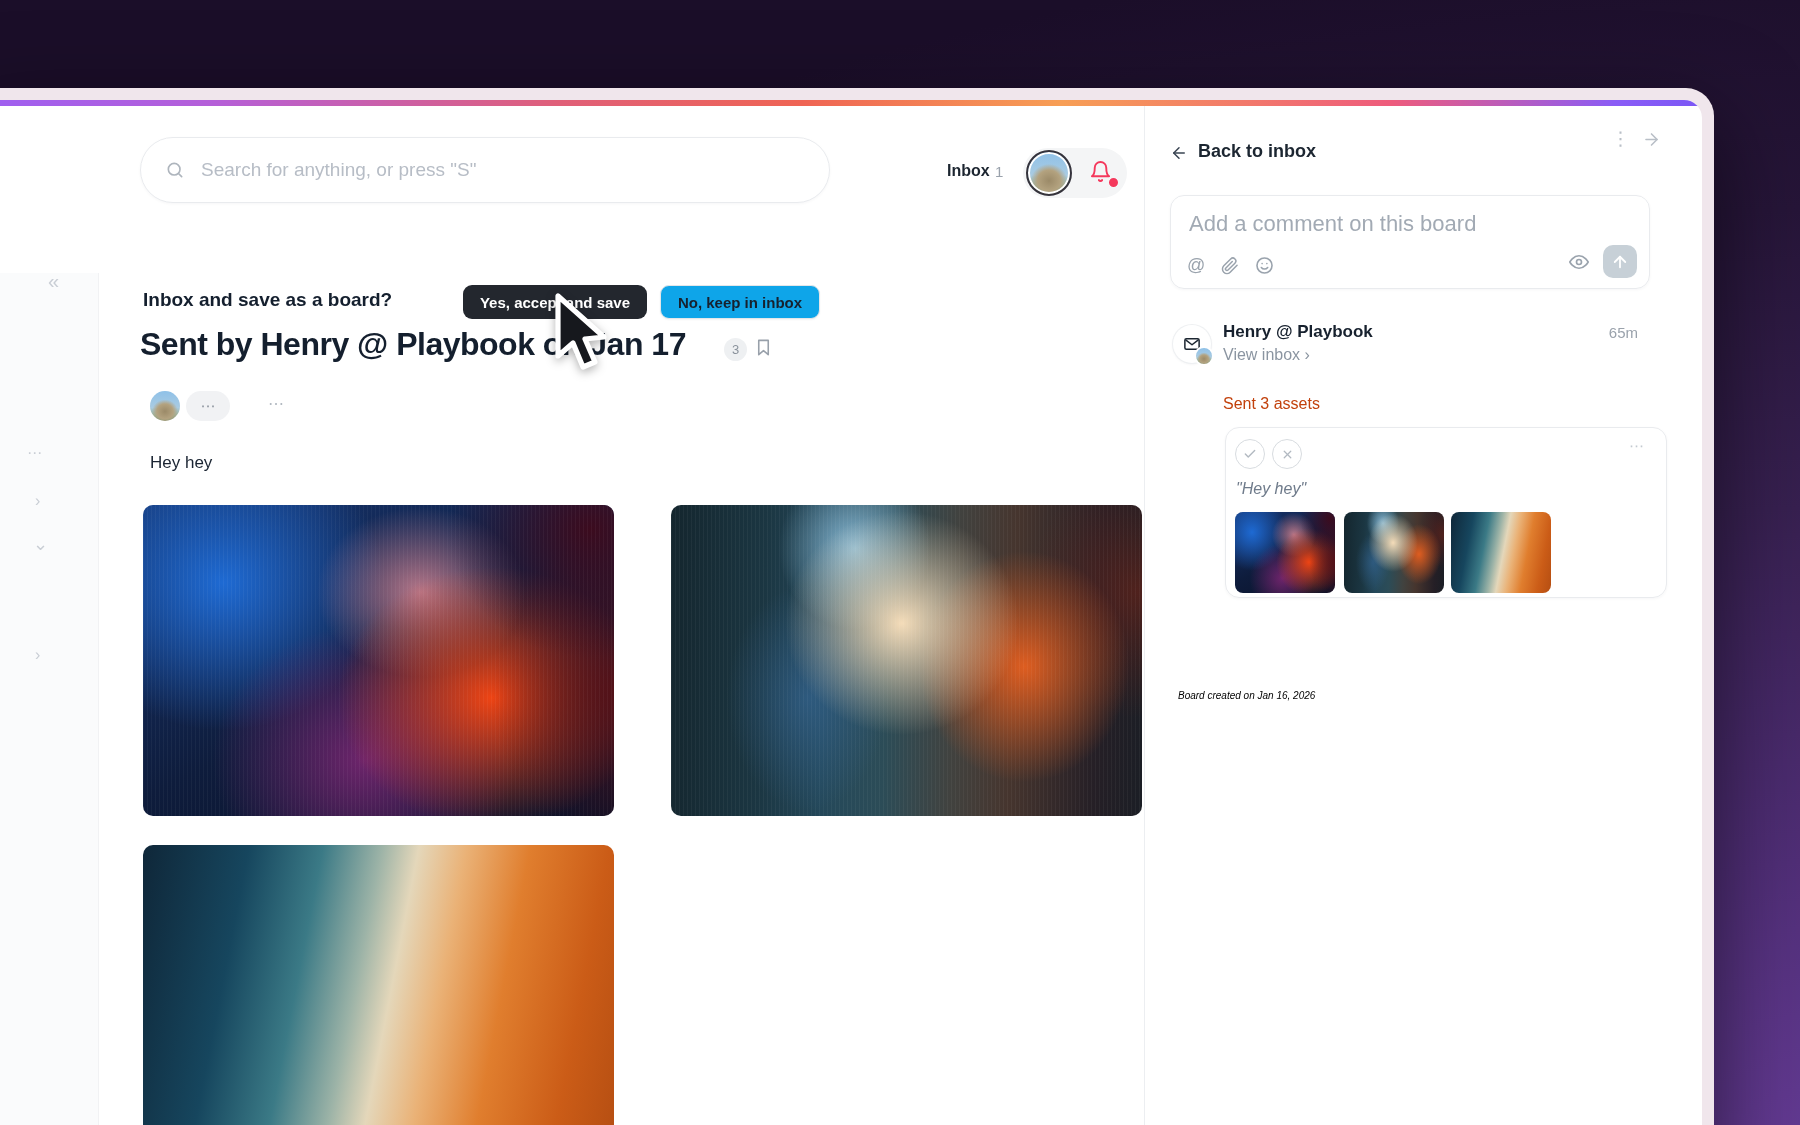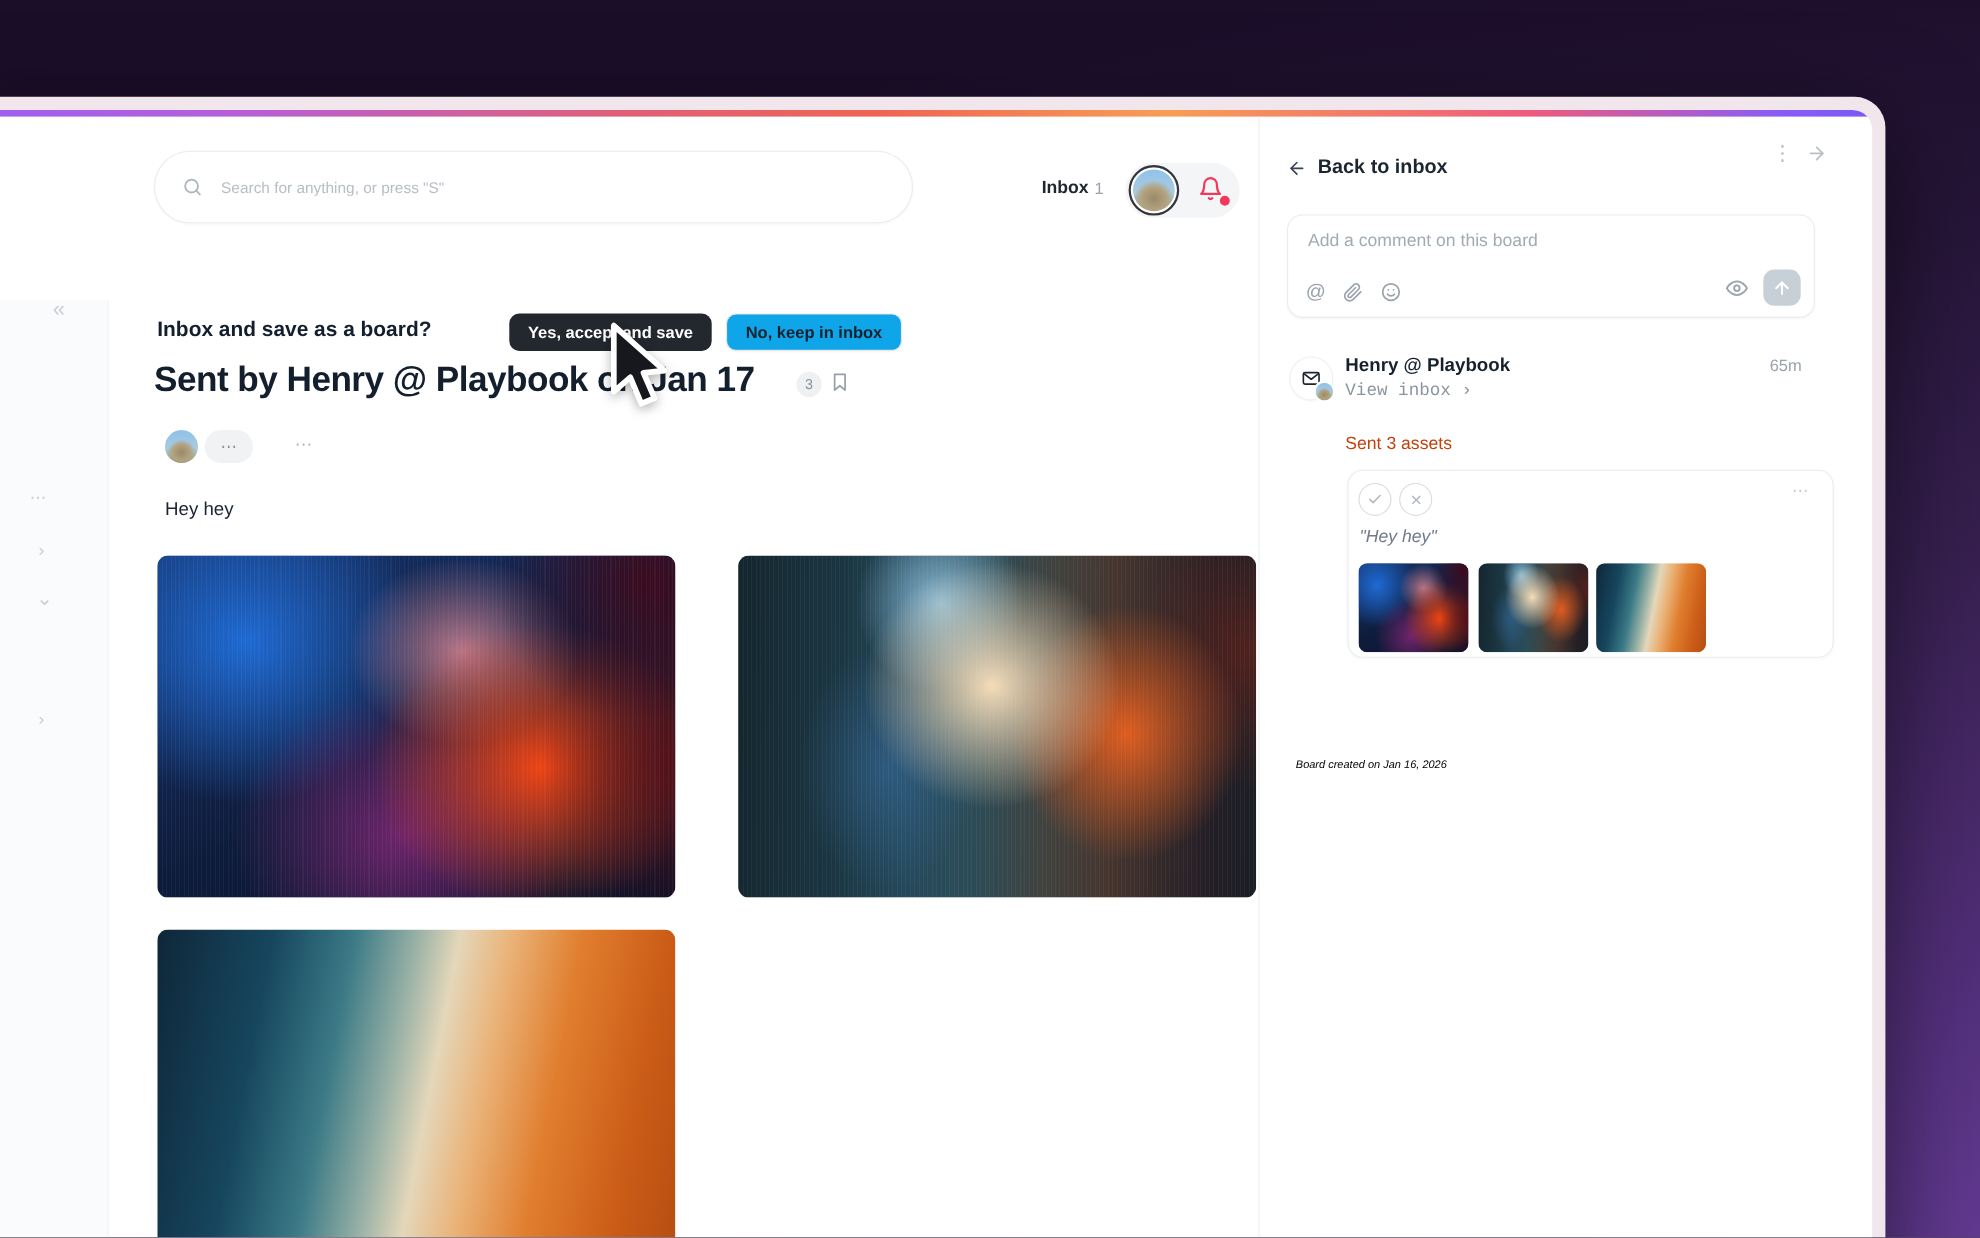--- a/index.html
+++ b/index.html
@@ -10,21 +10,21 @@
   .frame{position:absolute;left:-40px;top:88px;width:1754px;height:1100px;
          background:#f0e6ec;border-radius:28px;box-shadow:0 30px 90px rgba(0,0,0,.55);}
   .window{position:absolute;left:-28px;top:100px;width:1730px;height:1025px;
           background:#ffffff;border-radius:18px 18px 0 0;overflow:hidden;}
   .accent{position:absolute;left:0;top:0;width:100%;height:6px;
           background:linear-gradient(90deg,#9d5ff2 0%,#b55fd8 14%,#e05f78 34%,#ef6454 48%,#f79e55 63%,#ee5b7c 82%,#8a5cf6 95%,#7b57f5 100%);}
   
   .searchbar{position:absolute;left:168px;top:37px;width:690px;height:66px;border:1px solid #e9ebee;
              border-radius:34px;display:flex;align-items:center;gap:14px;padding:0 24px;box-sizing:border-box;
              box-shadow:0 1px 3px rgba(20,30,45,.04);background:#fff;}
-  .searchbar input{border:none;outline:none;flex:1;font-size:14px;color:#33404f;font-family:inherit;background:transparent;}
+  .searchbar input{border:none;outline:none;flex:1;font-size:19px;color:#33404f;font-family:inherit;background:transparent;}
   .searchbar input::placeholder{color:#b7bdc6;}
   .icon{color:#aeb5bd;display:inline-flex;}
   .inbox-label{position:absolute;left:975px;top:62px;font-size:16px;font-weight:bold;color:#1c2530;}
   .inbox-count{position:absolute;left:1023px;top:63px;font-size:15px;color:#9aa2ac;}
   .user-pill{position:absolute;left:1051px;top:48px;width:104px;height:50px;background:#f4f5f6;border-radius:26px;}
   .avatar{border-radius:50%;background:
           radial-gradient(60% 55% at 50% 68%, #9b8a68 0%, #b3a27f 45%, rgba(179,162,127,0) 72%),
           linear-gradient(180deg,#8fc1e8 0%,#a9cbe2 55%,#9db39a 80%,#7c8f6e 100%);}
   .avatar.main{position:absolute;left:3px;top:2px;width:42px;height:42px;border:2px solid #35333c;box-shadow:0 0 0 2px #fff inset;}
   .bell{position:absolute;left:66px;top:12px;color:#f4385c;}
@@ -71,32 +71,32 @@
       linear-gradient(101deg,#0f2739 0%,#16465e 20%,#3b7a86 34%,#9cb3a7 45%,#e4d7ba 52%,#eab277 61%,#e07e2e 73%,#cb5c17 88%,#b54e12 100%);}
   .scan::after{content:"";position:absolute;inset:0;background:repeating-linear-gradient(90deg,rgba(255,255,255,.045) 0 1px,transparent 1px 4px);}
   
   .panel-divider{position:absolute;left:1172px;top:6px;width:1px;height:1019px;background:#eceef1;}
   .back-row{position:absolute;left:1198px;top:41px;display:flex;align-items:flex-end;gap:10px;color:#2a3442;}
   .back-label{font-size:18px;font-weight:bold;color:#1c2631;}
   .panel-kebab{position:absolute;left:1633px;top:26px;color:#b9bfc7;font-size:19px;background:none;border:none;}
   .panel-arrow{position:absolute;left:1664px;top:29px;color:#b9bfc7;background:none;border:none;}
   .comment-box{position:absolute;left:1198px;top:95px;width:480px;height:94px;border:1px solid #e9ebee;border-radius:14px;
                box-shadow:0 1px 3px rgba(20,30,45,.04);box-sizing:border-box;padding:14px 16px;}
-  .comment-box input{width:100%;border:none;outline:none;font-size:16px;font-family:inherit;color:#33404f;background:transparent;}
+  .comment-box input{width:100%;border:none;outline:none;font-size:22px;font-family:inherit;color:#33404f;background:transparent;}
   .comment-box input::placeholder{color:#a2aab4;}
   .cb-icons{position:absolute;left:16px;bottom:12px;display:flex;gap:16px;color:#9aa3ad;align-items:center;}
   .cb-at{font-size:18px;color:#9aa3ad;}
   .cb-right{position:absolute;right:12px;bottom:10px;display:flex;gap:14px;align-items:center;color:#9aa3ad;}
   .send-btn{width:34px;height:33px;border-radius:10px;background:#c7d0d7;border:none;color:#fff;display:flex;align-items:center;justify-content:center;}
   .notif-avatar{position:absolute;left:1201px;top:225px;width:38px;height:38px;border-radius:50%;background:#fff;
                 box-shadow:0 0 0 1px #eef0f2, 0 1px 3px rgba(20,30,45,.08);display:flex;align-items:center;justify-content:center;color:#1c2631;}
   .notif-avatar .mini{position:absolute;right:-3px;bottom:-3px;width:17px;height:17px;border:2px solid #fff;}
   .notif-name{position:absolute;left:1251px;top:222px;font-size:17px;font-weight:bold;color:#17212e;}
   .notif-time{position:absolute;left:1626px;top:224px;width:40px;text-align:right;font-size:15px;color:#9aa2ac;}
-  .notif-view{position:absolute;left:1251px;top:246px;font-size:16px;color:#8b95a1;text-decoration:none;font-family:Liberation Mono, monospace;}
+  .notif-view{position:absolute;left:1251px;top:246px;font-size:16px;color:#8b95a1;text-decoration:none;}
   .notif-summary{position:absolute;left:1251px;top:295px;font-size:16px;color:#c2410c;}
   .notif-card{position:absolute;left:1253px;top:327px;width:442px;height:171px;border:1px solid #e9ebee;border-radius:14px;
               box-shadow:0 1px 3px rgba(20,30,45,.04);box-sizing:border-box;}
   .circle-btn{position:absolute;top:11px;width:30px;height:30px;border-radius:50%;border:1.5px solid #d8dce0;background:#fff;
               color:#b2b9c1;display:flex;align-items:center;justify-content:center;}
   .card-kebab{position:absolute;right:14px;top:8px;color:#c3c9d0;font-size:15px;letter-spacing:2px;background:none;border:none;}
   .card-quote{position:absolute;left:10px;top:52px;font-size:16px;font-style:italic;color:#6f7b8b;}
   .thumb{position:absolute;top:84px;width:100px;height:81px;border-radius:8px;overflow:hidden;}
   .panel-footer{position:absolute;left:1206px;top:590px;font-size:10px;font-style:italic;color:#000000;}
   

